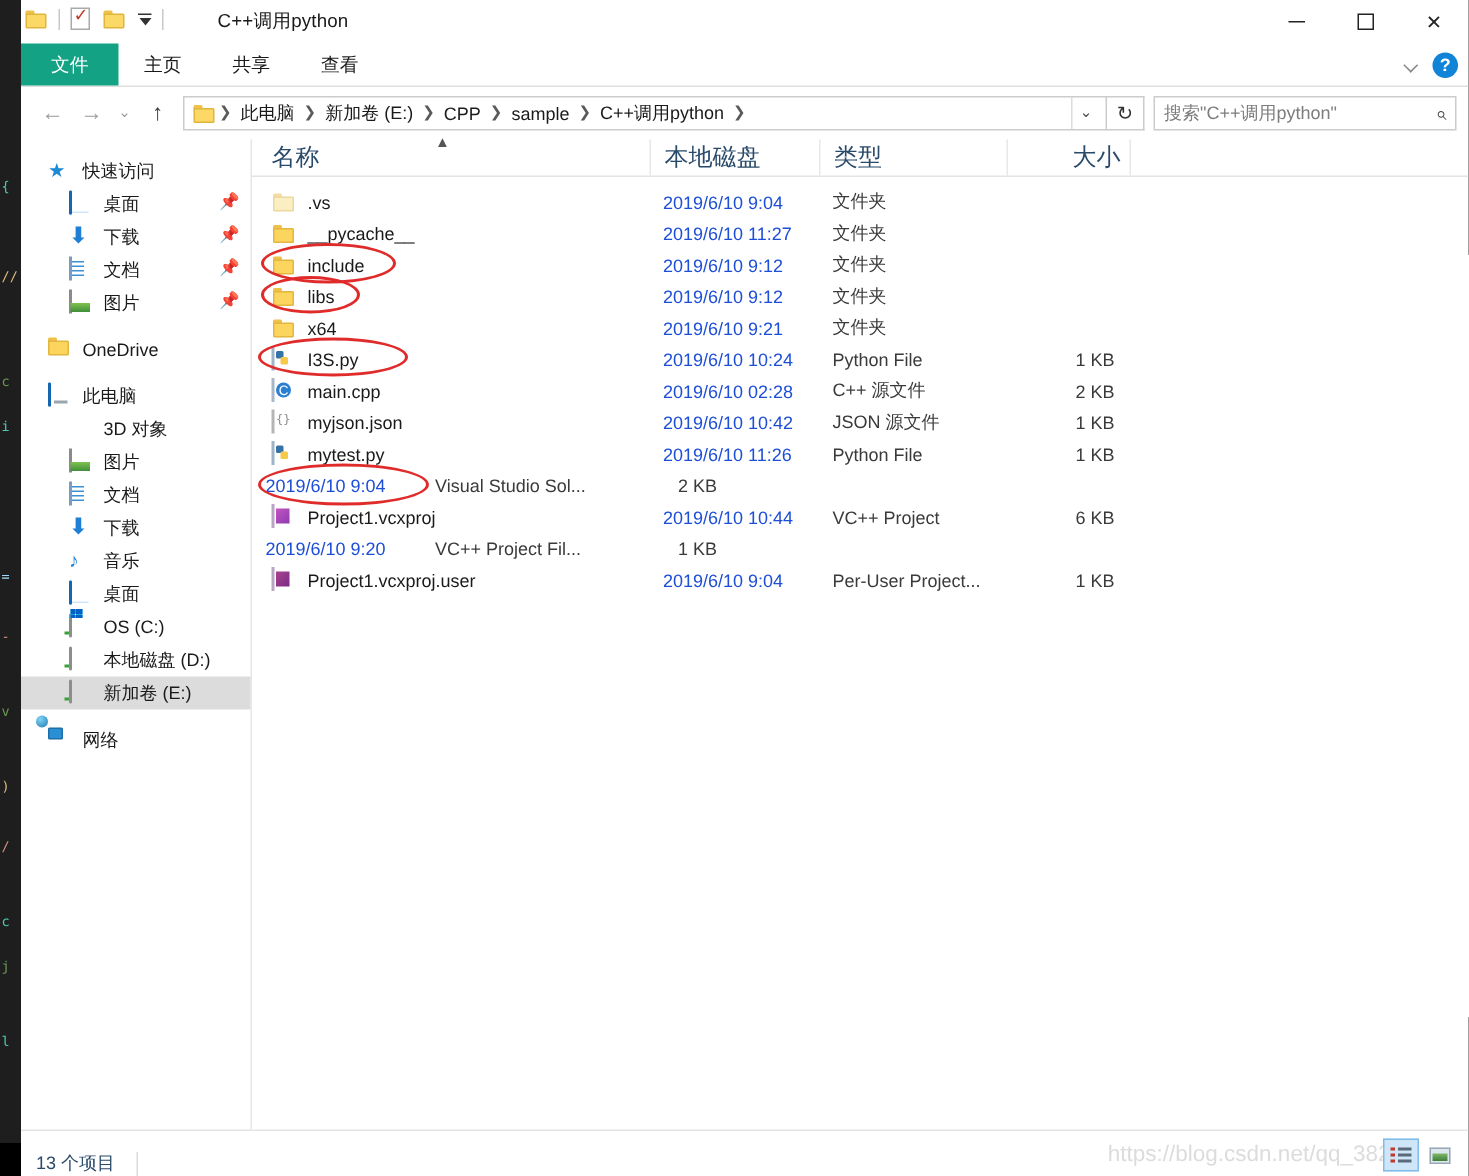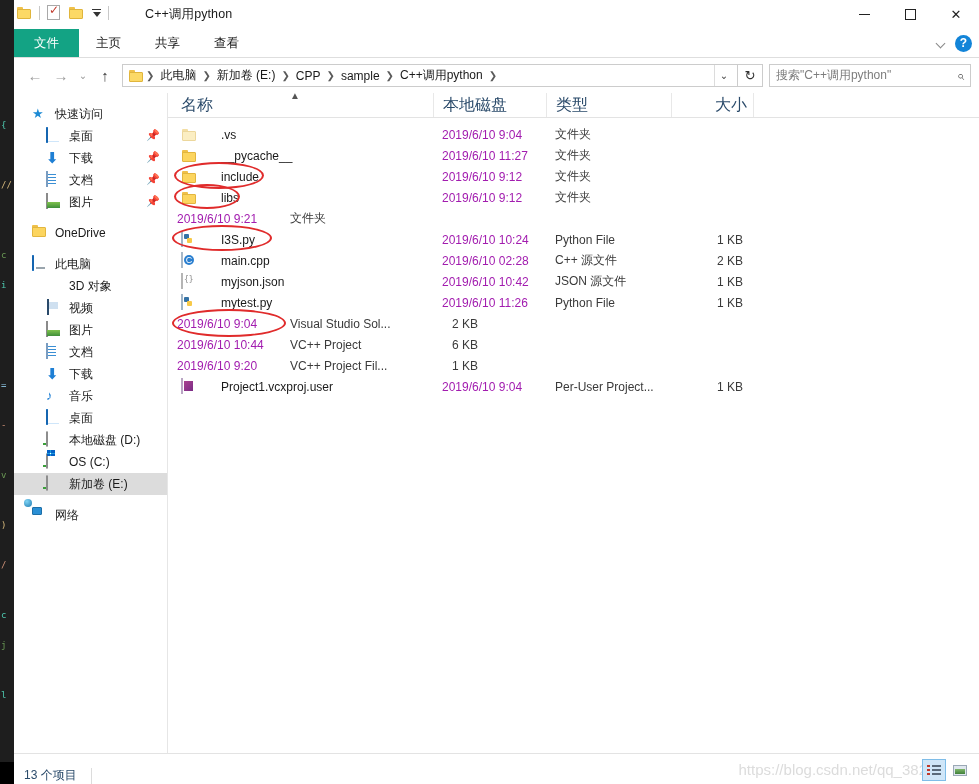--- a/index.html
+++ b/index.html
@@ -257,24 +257,24 @@
     box-sizing: border-box; padding-left: 9px;
     border-left: 1px solid #e8e8e8;
   }
   .col:first-child { border-left: none; padding-left: 13px; }
   .rowarea { position: relative; }
   .frow {
     height: 21px; display: flex; align-items: center; font-size: 12px; color: #1a1a1a;
     position: relative;
   }
   .c-name { width: 265px; display: flex; align-items: center; padding-left: 13px; box-sizing: border-box; }
-  .c-date { width: 113px; padding-left: 9px; box-sizing: border-box; color: #a21caf; }
+  .c-date { width: 113px; padding-left: 9px; box-sizing: border-box; color: #1d4ed8; }
   .c-type { width: 125px; padding-left: 9px; box-sizing: border-box; color: #3a3a3a; }
   .c-size { width: 82px; padding-right: 10px; box-sizing: border-box; text-align: right; color: #3a3a3a; }
-  .fname { margin-left: 24px; white-space: nowrap; }
+  .fname { margin-left: 8px; white-space: nowrap; }
 
   
   .fi { width: 16px; height: 16px; position: relative; flex: none; }
   .fi-folder::before {
     content: ""; position: absolute; left: 1px; top: 2px; width: 6px; height: 3px;
     background: #efc04a; border-radius: 1px 1px 0 0;
   }
   .fi-folder::after {
     content: ""; position: absolute; left: 1px; top: 4px; width: 14px; height: 10px;
     background: #fcd55f; border: 1px solid #e2b63f; border-radius: 0 1px 1px 1px; box-sizing: border-box;
@@ -495,50 +495,46 @@
         <div class="navgap"></div>
         <div class="navitem">
           <span class="ni"><span class="ni-pc"></span></span>
           <span class="lbl">此电脑</span>
         </div>
         <div class="navitem indent1">
           <span class="ni"><span class="ni-3d"></span></span>
           <span class="lbl">3D 对象</span>
         </div>
         <div class="navitem indent1">
-          <span class="ni"><span class="ni-video"></span></span>
-          <span class="lbl">视频</span>
-        </div>
-        <div class="navitem indent1">
           <span class="ni"><span class="ni-pic"></span></span>
           <span class="lbl">图片</span>
         </div>
         <div class="navitem indent1">
           <span class="ni"><span class="ni-doc"></span></span>
           <span class="lbl">文档</span>
         </div>
         <div class="navitem indent1">
           <span class="ni ni-down">⬇</span>
           <span class="lbl">下载</span>
         </div>
         <div class="navitem indent1">
           <span class="ni ni-music">♪</span>
           <span class="lbl">音乐</span>
         </div>
         <div class="navitem indent1">
           <span class="ni"><span class="ni-desktop"></span></span>
           <span class="lbl">桌面</span>
         </div>
         <div class="navitem indent1">
+          <span class="ni"><span class="ni-drive os"></span></span>
+          <span class="lbl">OS (C:)</span>
+        </div>
+        <div class="navitem indent1">
           <span class="ni"><span class="ni-drive"></span></span>
           <span class="lbl">本地磁盘 (D:)</span>
-        </div>
-        <div class="navitem indent1">
-          <span class="ni"><span class="ni-drive os"></span></span>
-          <span class="lbl">OS (C:)</span>
         </div>
         <div class="navitem indent1 selected">
           <span class="ni"><span class="ni-drive"></span></span>
           <span class="lbl">新加卷 (E:)</span>
         </div>
 
         <div class="navgap"></div>
         <div class="navitem">
           <span class="ni"><span class="ni-net"></span></span>
           <span class="lbl">网络</span>
@@ -600,20 +596,24 @@
             <div class="c-name">
                 <span class="fi fi-folder"></span>
                 <span class="fname">libs</span>
               </div>
             <div class="c-date">2019/6/10 9:12</div>
             <div class="c-type">文件夹</div>
             <div class="c-size"></div>
           </div>
 
           <div class="frow">
+            <div class="c-name">
+                <span class="fi fi-folder"></span>
+                <span class="fname">x64</span>
+              </div>
             <div class="c-date">2019/6/10 9:21</div>
             <div class="c-type">文件夹</div>
             <div class="c-size"></div>
           </div>
 
           <div class="frow">
             <div class="c-name">
                 <span class="fi"><span class="fi-py"></span></span>
                 <span class="fname">I3S.py</span>
               </div>
@@ -652,20 +652,24 @@
             <div class="c-size">1 KB</div>
           </div>
 
           <div class="frow">
             <div class="c-date">2019/6/10 9:04</div>
             <div class="c-type">Visual Studio Sol...</div>
             <div class="c-size">2 KB</div>
           </div>
 
           <div class="frow">
+            <div class="c-name">
+                <span class="fi"><span class="fi-vs fi-vsproj"></span></span>
+                <span class="fname">Project1.vcxproj</span>
+              </div>
             <div class="c-date">2019/6/10 10:44</div>
             <div class="c-type">VC++ Project</div>
             <div class="c-size">6 KB</div>
           </div>
 
           <div class="frow">
             <div class="c-date">2019/6/10 9:20</div>
             <div class="c-type">VC++ Project Fil...</div>
             <div class="c-size">1 KB</div>
           </div>

